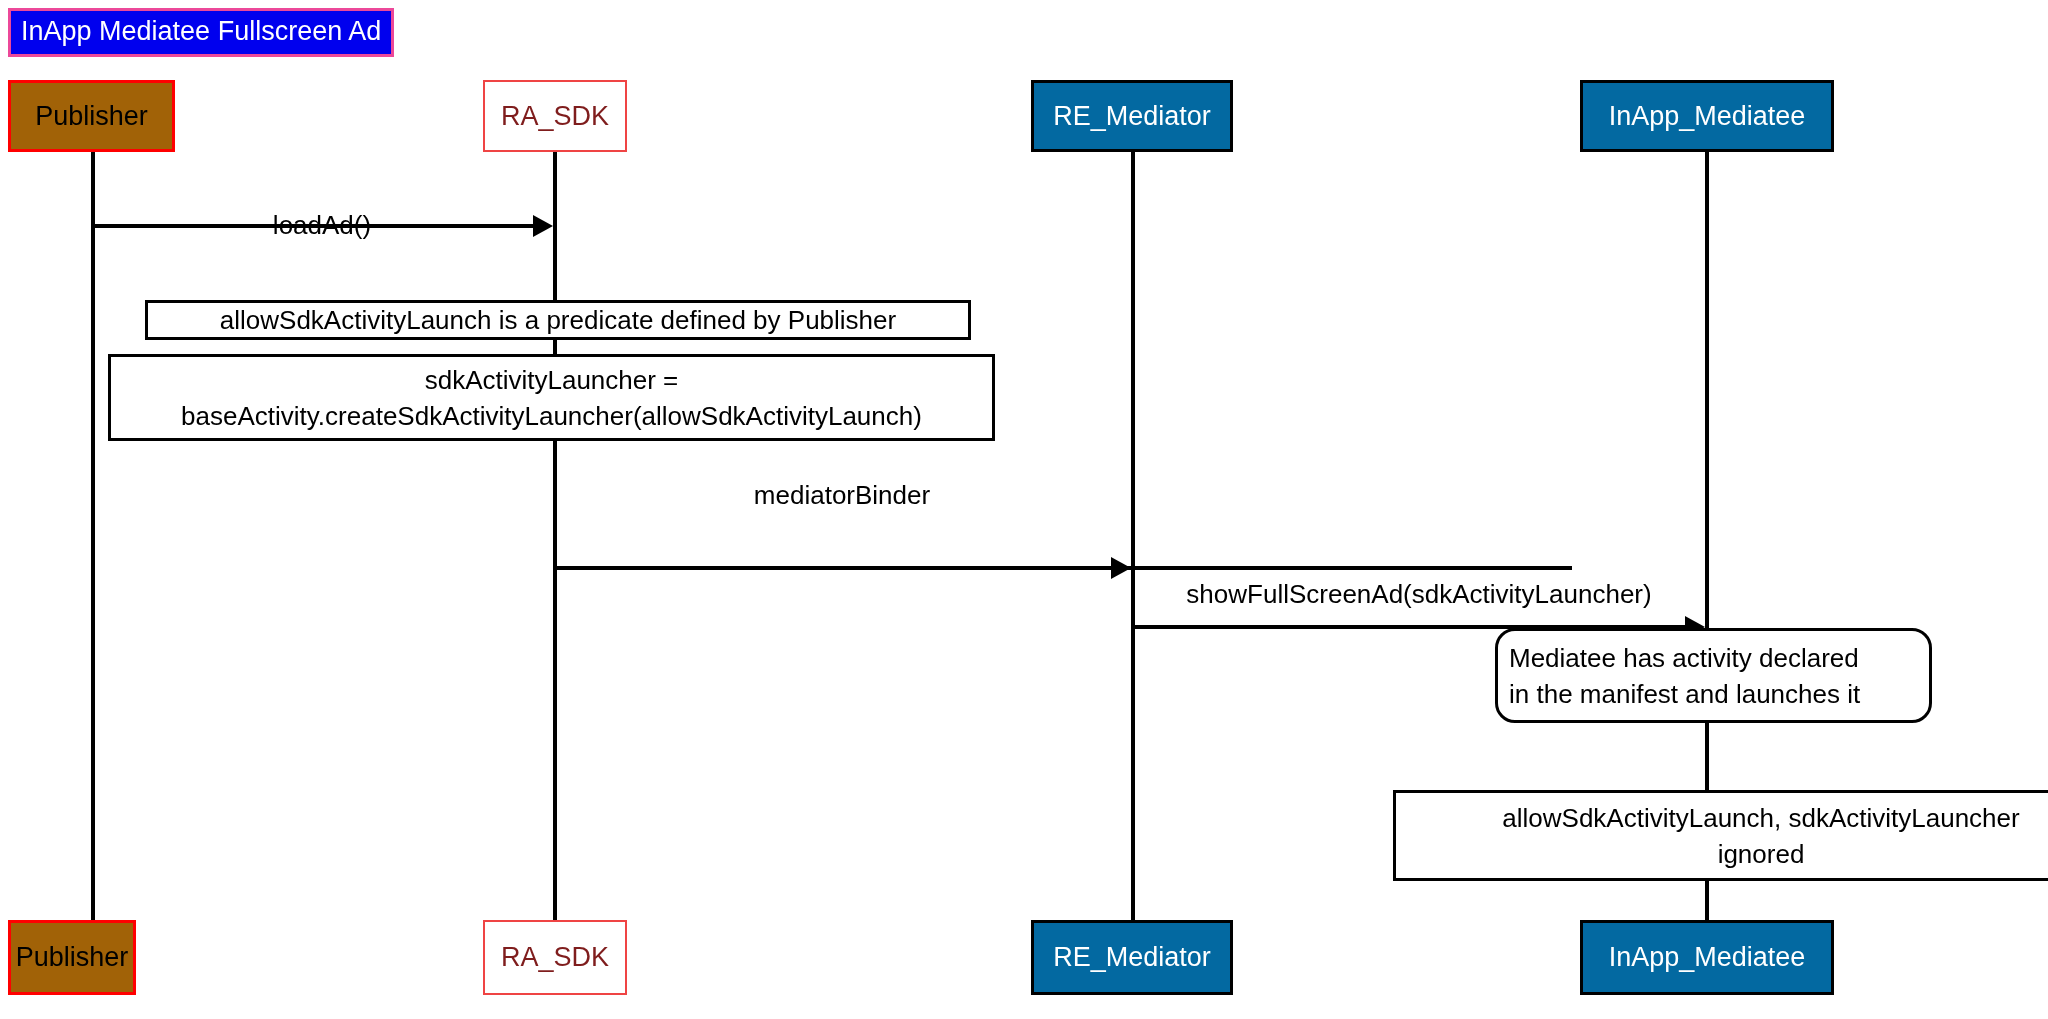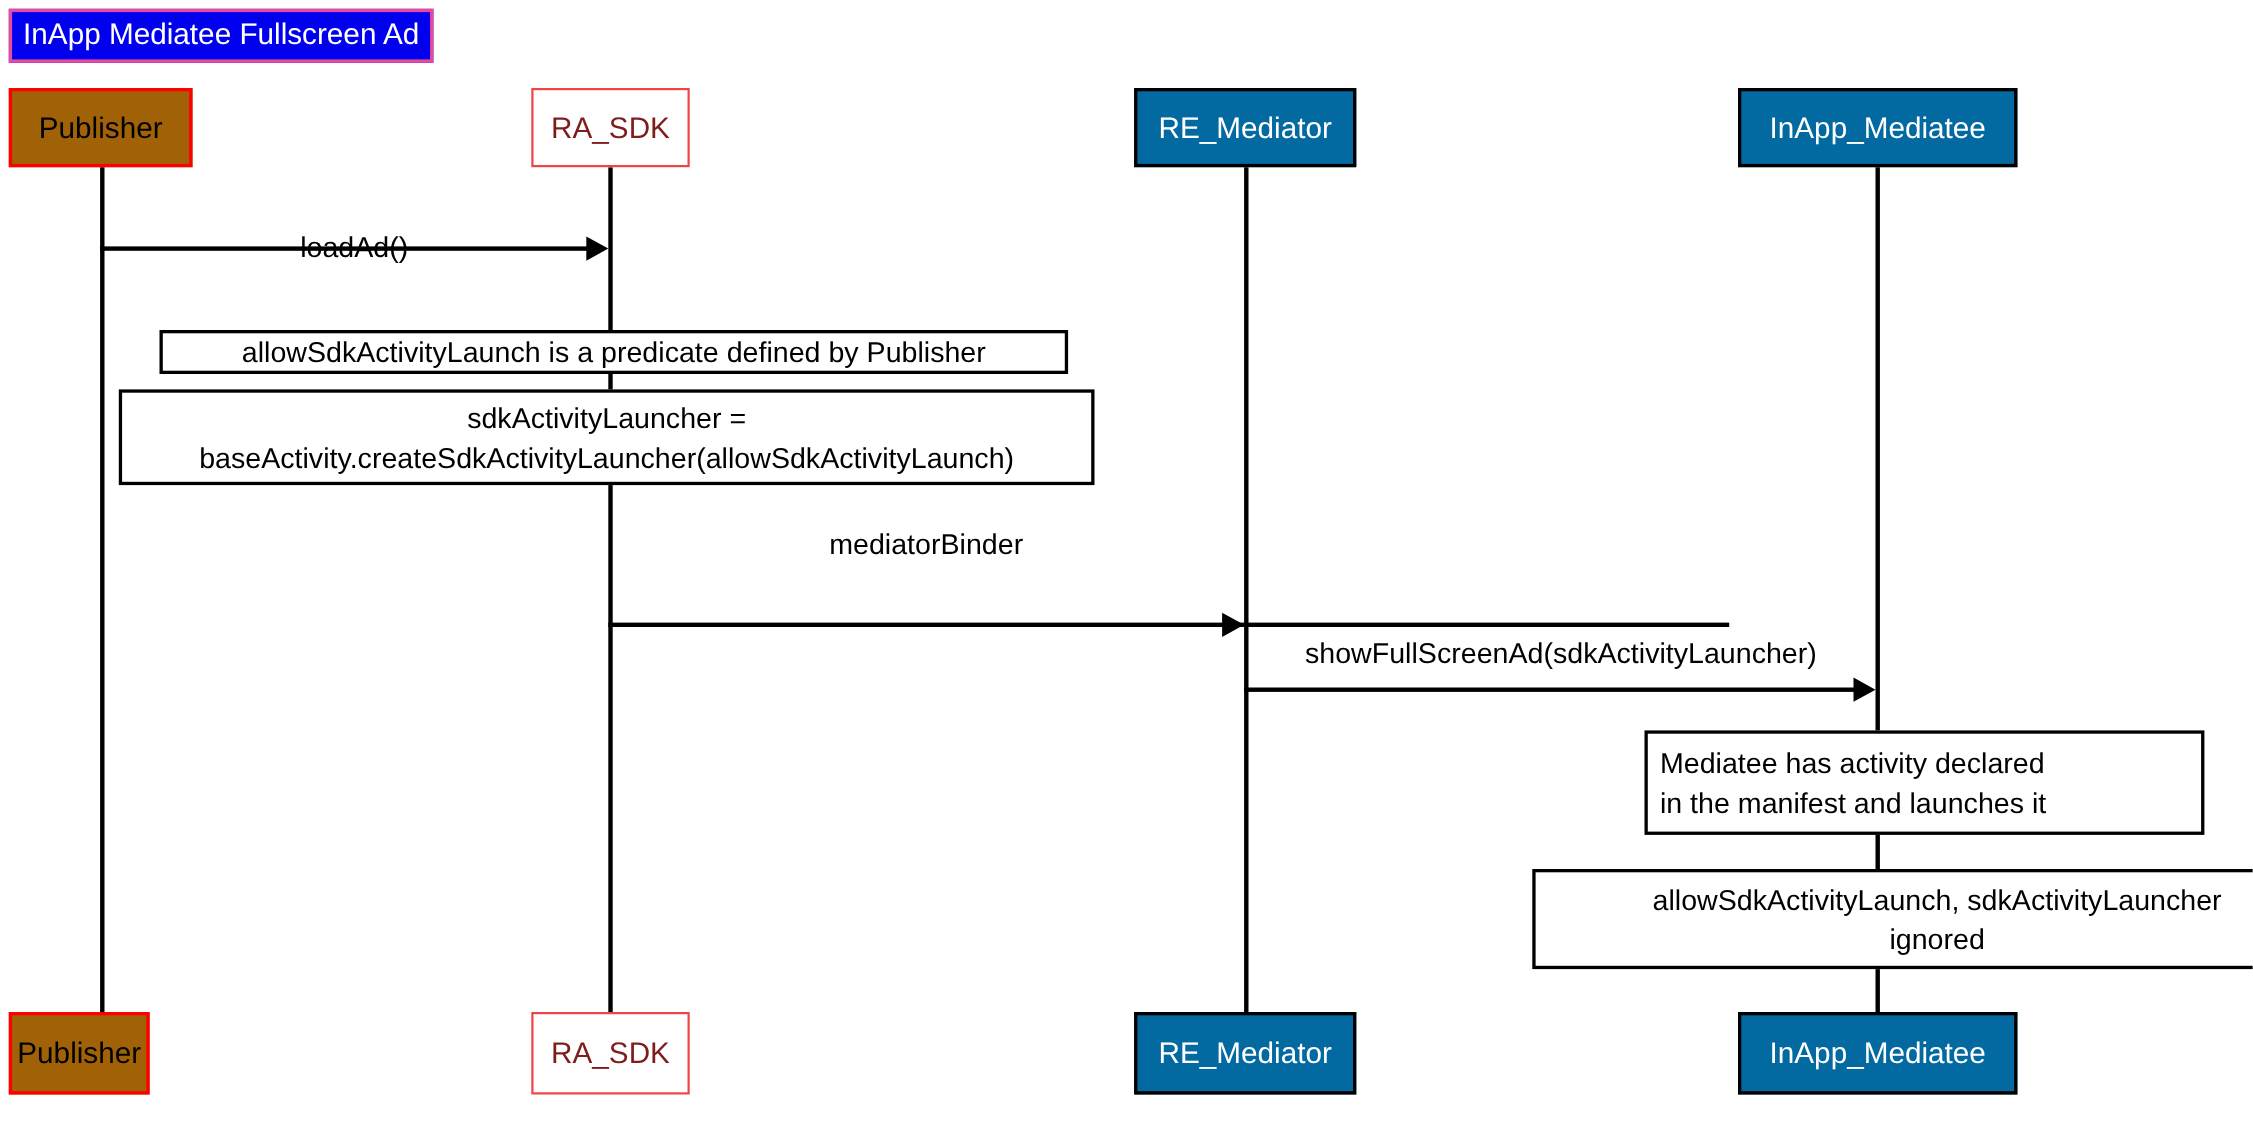--- a/index.html
+++ b/index.html
@@ -158,21 +158,21 @@
   </div>
   <div class="msg-line" style="left:553px; top:566px; width:1019px;"></div>
   <div class="msg-head" style="left:1111px; top:557px;"></div>
 
   <div class="msg-label" style="left:1131px; top:554px; width:576px;">
     <span class="line">showFullScreenAd(sdkActivityLauncher)</span>
   </div>
   <div class="msg-line" style="left:1131px; top:625px; width:556px;"></div>
   <div class="msg-head" style="left:1685px; top:616px;"></div>
 
-  <div class="note left" style="left:1495px; top:664px; width:509px; height:95px;">
+  <div class="note left" style="left:1495px; top:628px; width:437px; height:95px;border-radius:20px;">
     <span class="line">Mediatee has activity declared</span>
     <span class="line">in the manifest and launches it</span>
   </div>
 
   <div class="note center" style="left:1393px; top:790px; width:736px; height:91px;">
     <span class="line">allowSdkActivityLaunch, sdkActivityLauncher</span>
     <span class="line">ignored</span>
   </div>
 
 </div>

